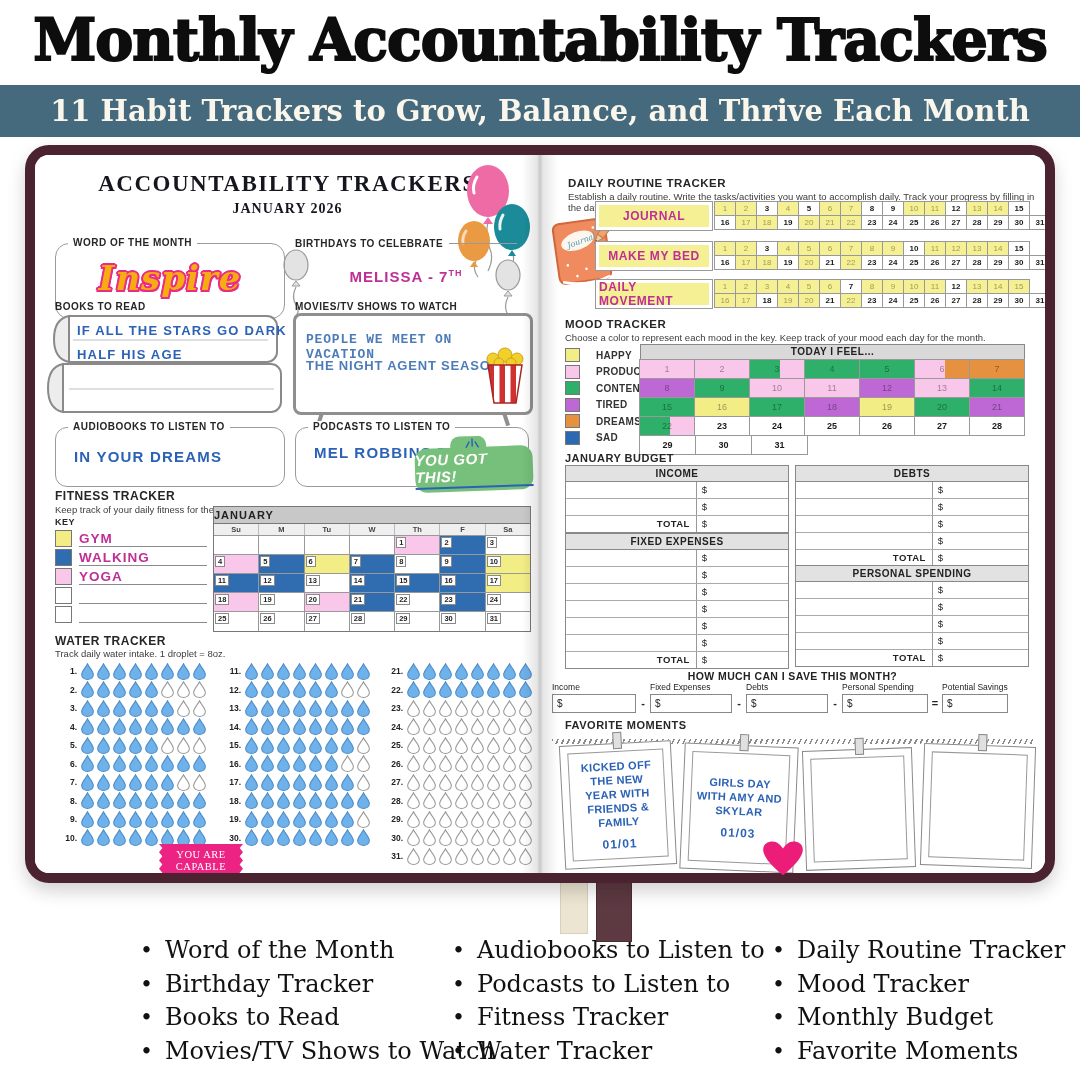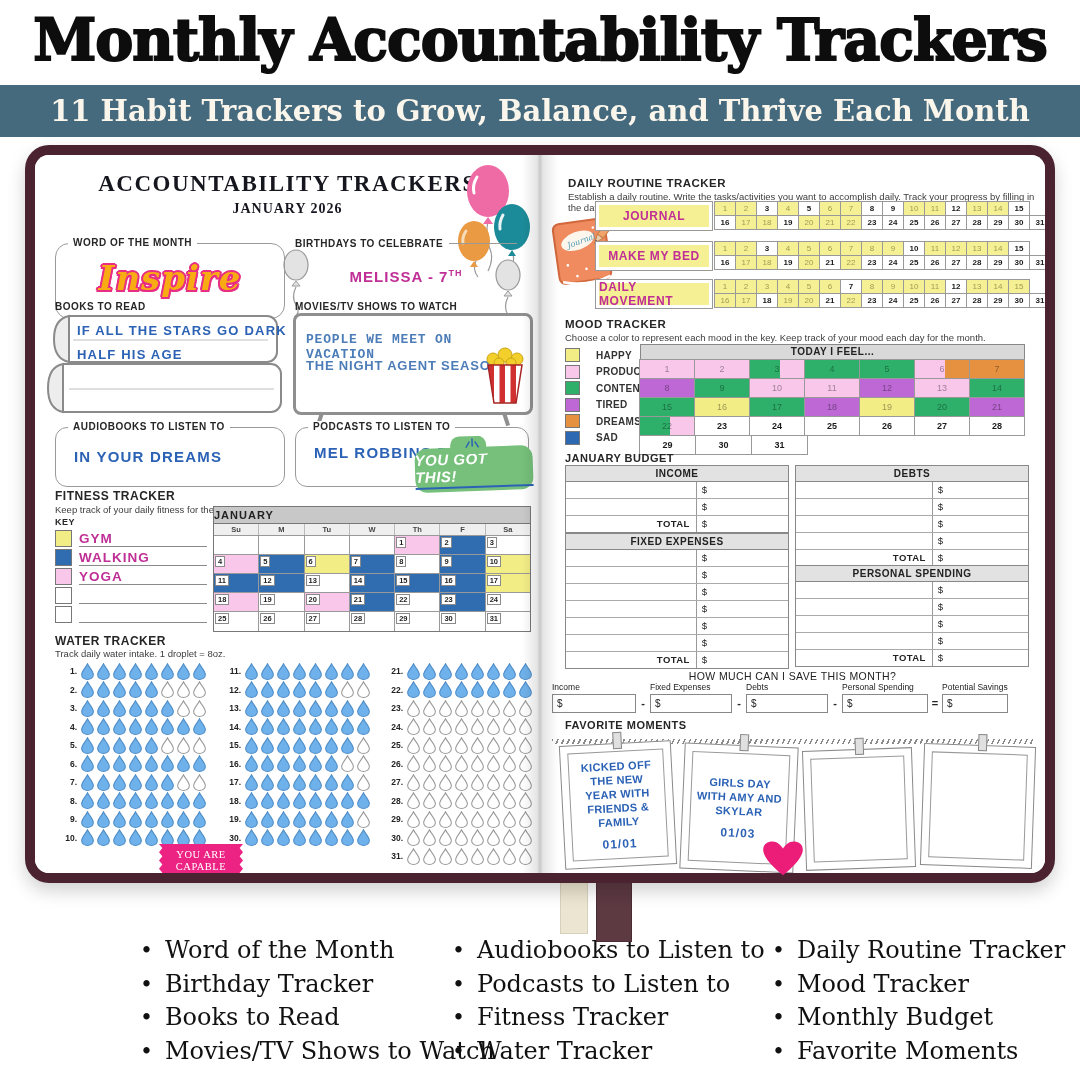--- a/index.html
+++ b/index.html
@@ -140,21 +140,21 @@
   .bt1{left:25px;top:378px;width:222px;}
   .bt2{left:255px;top:310px;width:232px;}
   .bt3{left:255px;top:410px;width:232px;}
   .bt-head{height:15px;background:#e2e2e2;border-bottom:1px solid #888;text-align:center;
     font-size:10px;font-weight:bold;letter-spacing:.5px;line-height:15px;color:#222;}
   .bt-row{display:flex;height:16px;border-bottom:1px solid #aaa;}
   .bt-row:last-child{border-bottom:none;}
   .bt-label{width:60%;box-sizing:border-box;padding-right:6px;text-align:right;
     font-size:9.5px;font-weight:bold;color:#222;line-height:16px;letter-spacing:.4px;}
   .bt-cash{width:40%;border-left:1px solid #999;font-size:9.5px;color:#222;padding-left:5px;line-height:16px;}
-  .savings-title{position:absolute;left:0;top:515px;width:100%;text-align:center;font-size:10.5px;font-weight:normal;letter-spacing:.4px;color:#222;}
+  .savings-title{position:absolute;left:0;top:515px;width:100%;text-align:center;font-size:10.5px;font-weight:bold;letter-spacing:.4px;color:#222;}
   .savings-row{position:absolute;left:12px;top:527px;width:490px;display:flex;align-items:flex-end;}
   .sv-field{display:flex;flex-direction:column;}
   .sv-lab{font-size:8.5px;color:#222;margin-bottom:2px;}
   .sv-box{height:19px;border:1px solid #888;font-size:10px;color:#222;padding:3px 0 0 4px;box-sizing:border-box;background:#fff;}
   .sv-op{width:14px;text-align:center;font-size:11px;font-weight:bold;color:#222;padding-bottom:4px;}
   .fav-title{position:absolute;left:25px;top:564px;font-size:11px;}
   .rope{position:absolute;left:12px;top:584px;width:482px;height:5px;
     background:repeating-linear-gradient(115deg,#8a8a8a 0 1.5px,transparent 1.5px 5px);}
   .polaroid{position:absolute;background:#fff;border:1.5px solid #8a8a8a;z-index:3;}
   .polaroid::before{content:"";position:absolute;top:-12px;left:48%;width:7px;height:15px;background:#e0e0e0;border:1px solid #888;}

